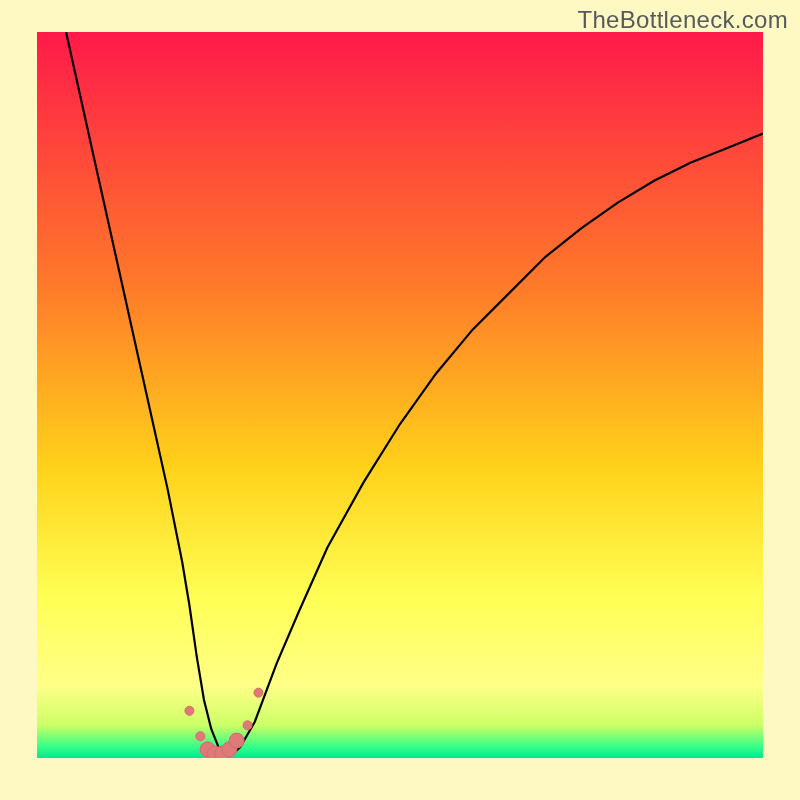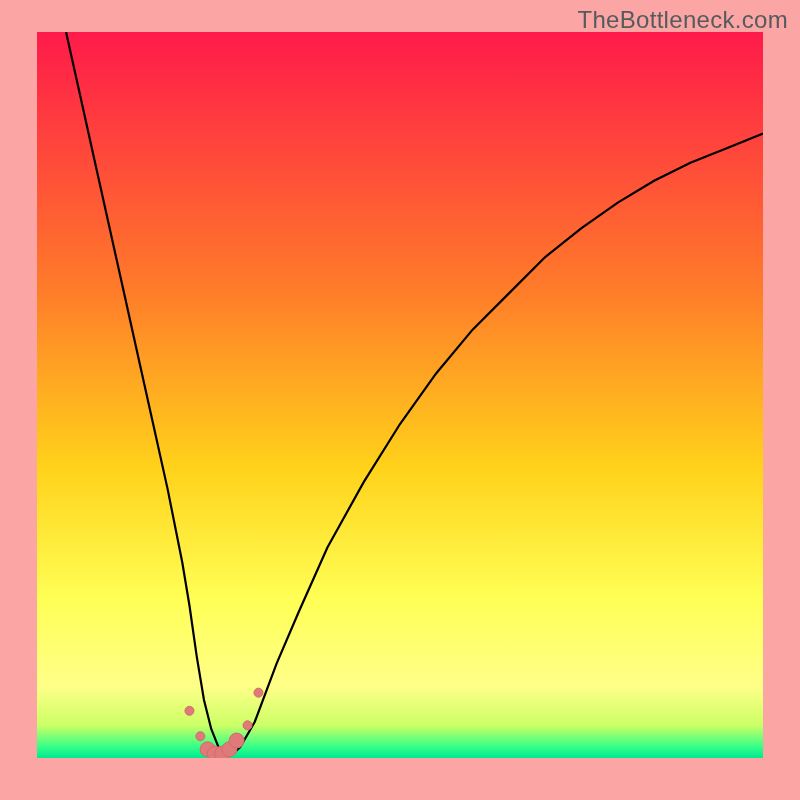--- a/index.html
+++ b/index.html
@@ -8,21 +8,21 @@
     width: 800px;
     height: 800px;
     background: #000;
     overflow: hidden;
     font-family: Arial, Helvetica, sans-serif;
   }
   .stage {
     position: relative;
     width: 800px;
     height: 800px;
-    background: #fca5a5;
+    background: #fef9c3;
   }
   .watermark {
     position: absolute;
     top: 6px;
     right: 12px;
     color: #555b5d;
     font-size: 24px;
     font-weight: 500;
     letter-spacing: 0.3px;
     z-index: 30;

